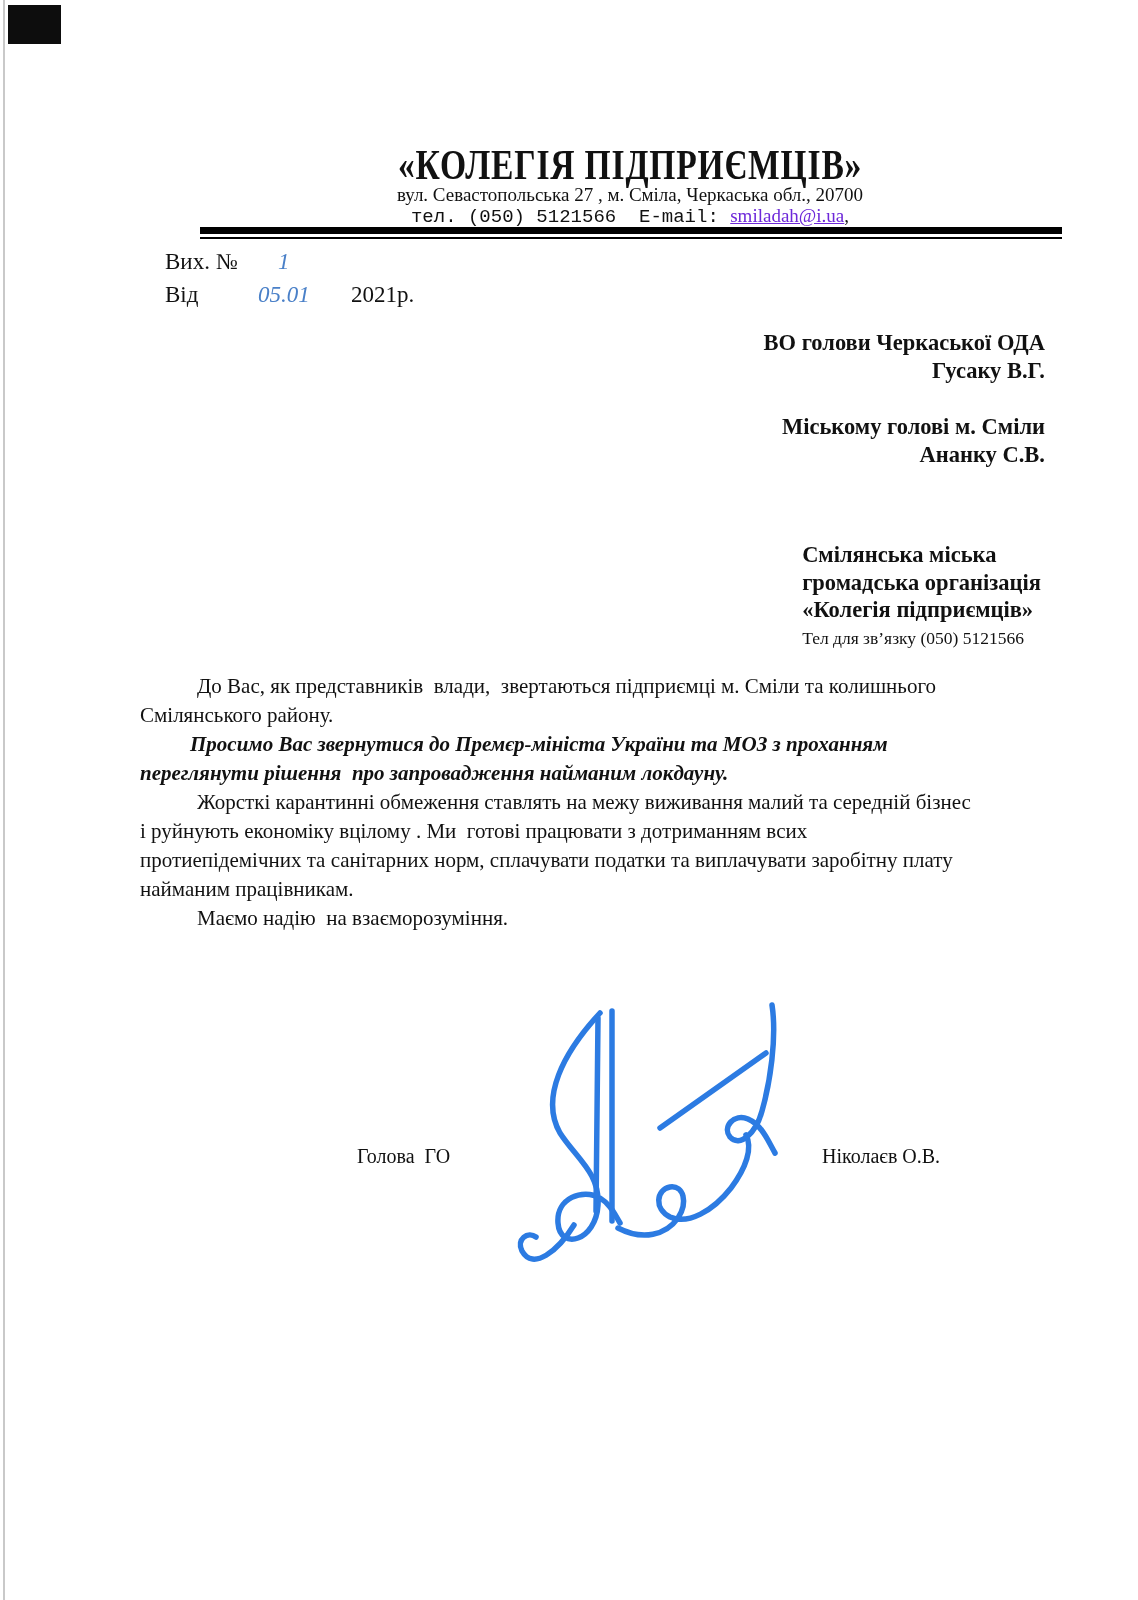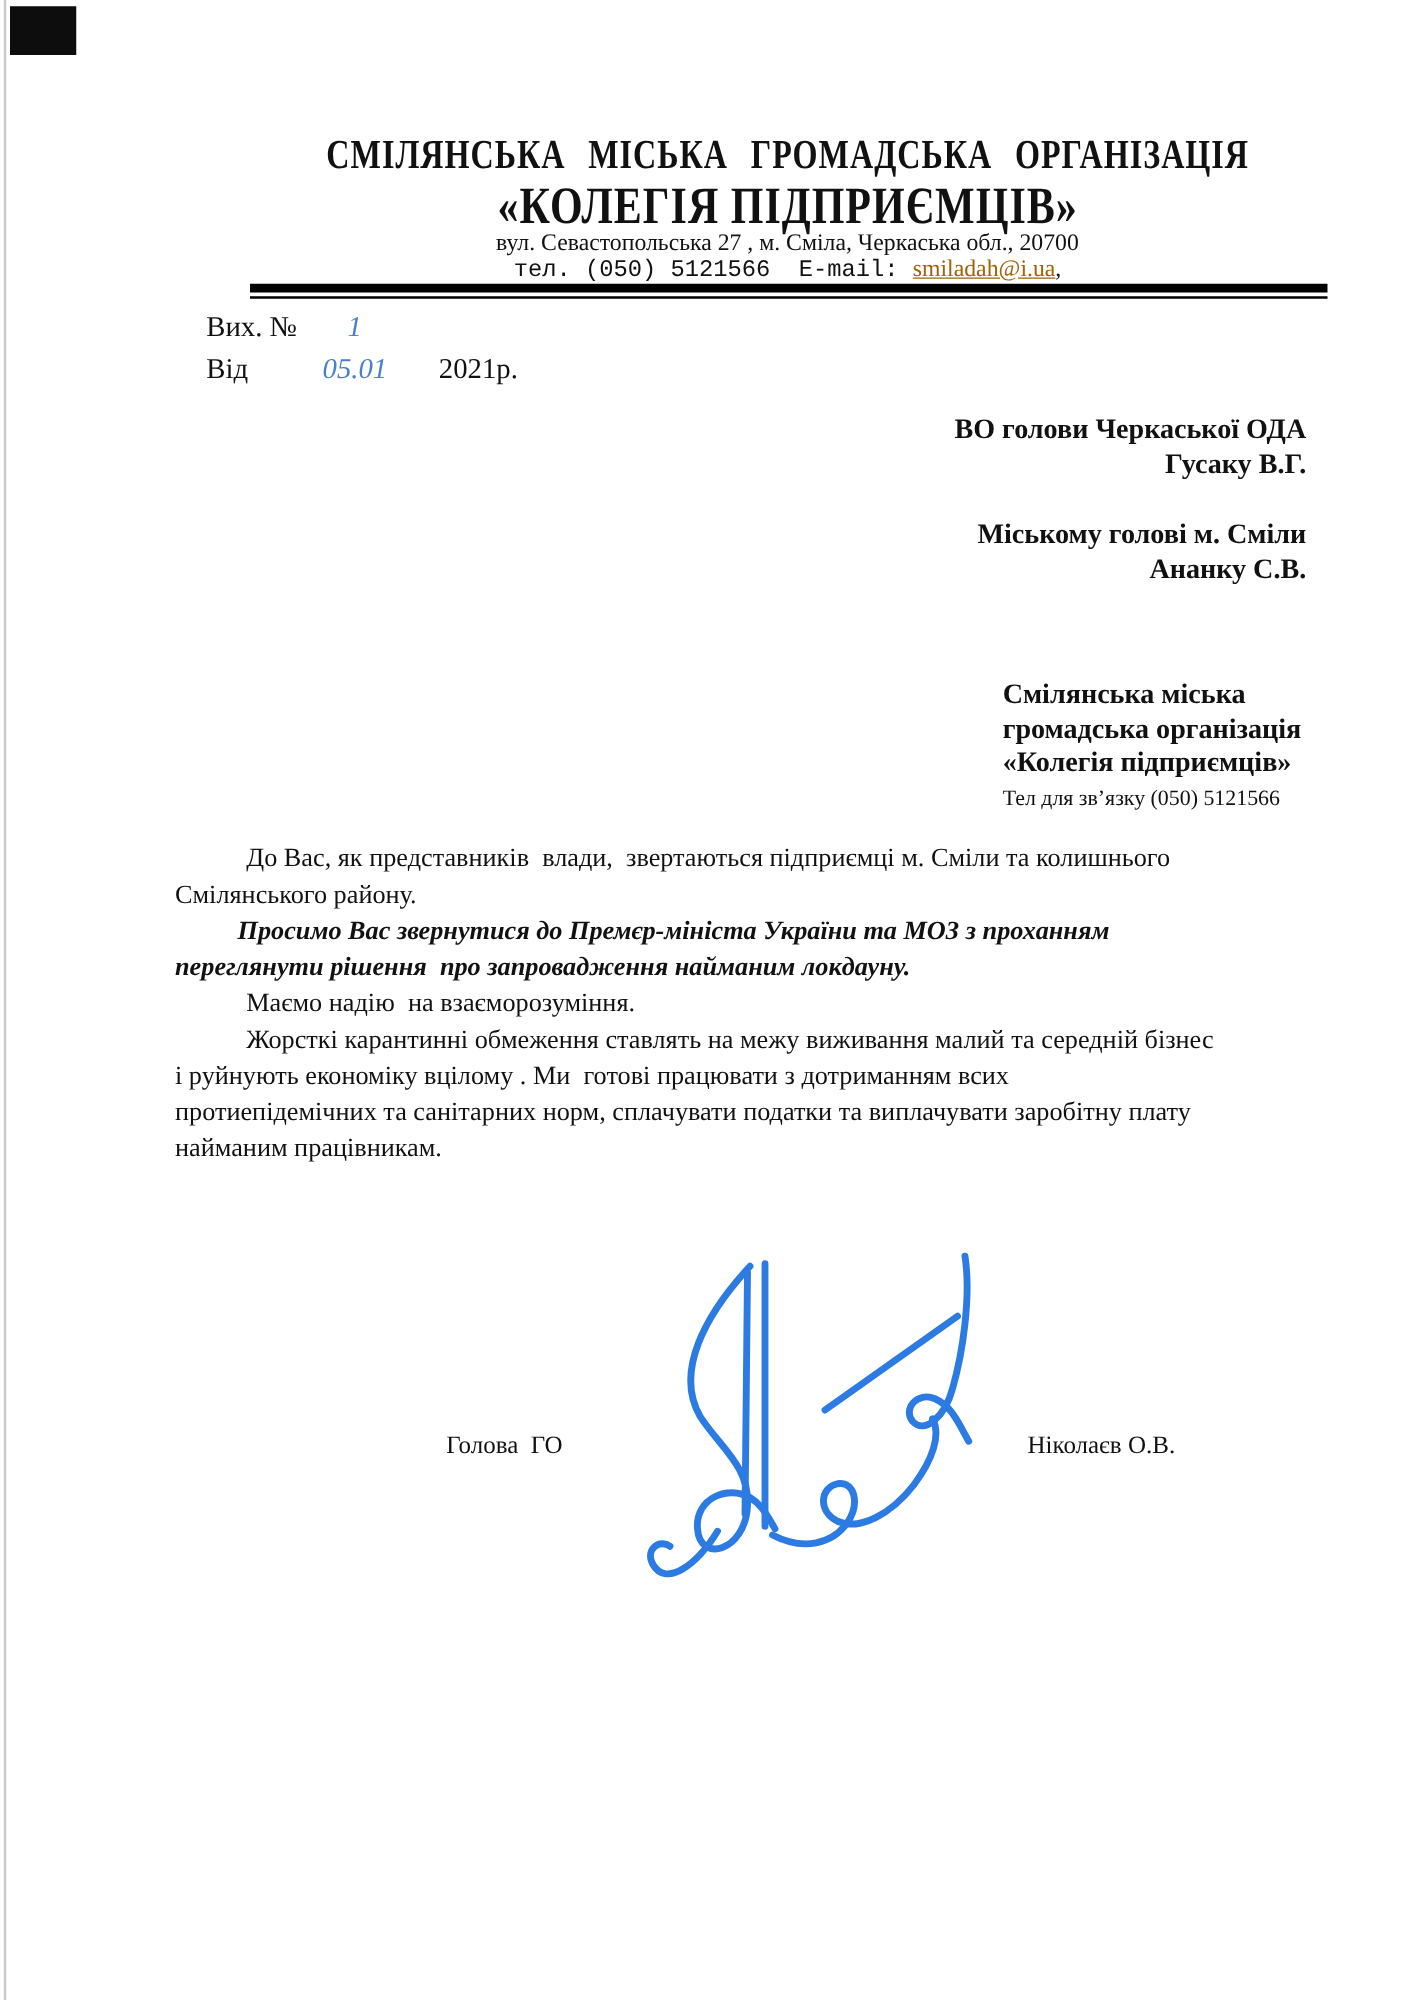--- a/index.html
+++ b/index.html
@@ -12,21 +12,21 @@
 
   
   .hdr{position:absolute;left:122px;right:0;text-align:center;}
   .org1{top:106px;}
   .org1 .cond{display:inline-block;font-weight:bold;font-size:33px;letter-spacing:1px;word-spacing:14px;transform:scaleX(0.78);transform-origin:center;white-space:nowrap;}
   .org2{top:141px;}
   .org2 .cond{display:inline-block;font-weight:bold;font-size:42px;letter-spacing:1px;transform:scaleX(0.80);transform-origin:center;white-space:nowrap;}
   .addr{top:184px;font-size:19px;}
   .phone{top:205px;font-size:19px;}
   .keep-space{white-space:pre;font-family:Liberation Mono, monospace;}
-  .email{color:#a16207;text-decoration:underline;cursor:pointer;}
+  .email{color:#6d28d9;text-decoration:underline;cursor:pointer;}
 
   .rule{position:absolute;left:200px;top:227px;width:862px;}
   .rule .bar{height:7px;background:#000;}
   .rule .thin{height:2px;background:#000;margin-top:3px;}
 
   
   .ref{position:absolute;left:165px;top:249px;width:320px;height:72px;font-size:23px;}
   .ref span{position:absolute;white-space:pre;}
   .ref .r-label1{left:0;top:0;}
   .ref .r-num{left:113px;top:0;}
@@ -55,23 +55,20 @@
   .sig-ink path{fill:none;stroke:#2c7be2;stroke-width:5.5;stroke-linecap:round;stroke-linejoin:round;}
 </style>
 </head>
 <body>
 
 <div class="page">
 
   <div class="corner-mark"></div>
   <div class="edge-line"></div>
 
-  <div class="hdr org1">
-    <span class="cond">СМІЛЯНСЬКА  МІСЬКА  ГРОМАДСЬКА  ОРГАНІЗАЦІЯ</span>
-  </div>
   <div class="hdr org2">
     <span class="cond">«КОЛЕГІЯ ПІДПРИЄМЦІВ»</span>
   </div>
   <div class="hdr addr">вул. Севастопольська 27 , м. Сміла, Черкаська обл., 20700</div>
   <div class="hdr phone">
     <span class="keep-space">тел. (050) 5121566  E-mail: </span><a class="email">smiladah@i.ua</a><span>,</span>
   </div>
 
   <div class="rule">
     <div class="bar"></div>
@@ -97,25 +94,25 @@
 громадська організація
 «Колегія підприємців»</div>
     <div class="s-contact">Тел для зв’язку (050) 5121566</div>
   </div>
 
   <div class="letter-body">
     <p class="para">До Вас, як представників  влади,  звертаються підприємці м. Сміли та колишнього
 Смілянського району.</p>
     <p class="para plea">Просимо Вас звернутися до Премєр-мініста України та МОЗ з проханням
 переглянути рішення  про запровадження найманим локдауну.</p>
-    <p class="para">Маємо надію  на взаєморозуміння.</p>
     <p class="para">Жорсткі карантинні обмеження ставлять на межу виживання малий та середній бізнес
 і руйнують економіку вцілому . Ми  готові працювати з дотриманням всих
 протиепідемічних та санітарних норм, сплачувати податки та виплачувати заробітну плату
 найманим працівникам.</p>
+    <p class="para">Маємо надію  на взаєморозуміння.</p>
   </div>
 
   <div class="sig-title">Голова  ГО</div>
   <div class="sig-name">Ніколаєв О.В.</div>
 
   <svg class="sig-ink" viewBox="0 0 320 300" xmlns="http://www.w3.org/2000/svg">
     <path d="M 112,30 C 75,70 52,115 72,150 C 88,175 112,190 110,222 C 108,258 72,268 70,240 C 68,215 95,205 112,215 C 122,221 126,230 132,240"></path>
     <path d="M 110,35 L 108,228"></path>
     <path d="M 124,28 L 124,238"></path>
     <path d="M 86,242 C 70,268 45,288 34,268 C 28,256 40,248 48,254"></path>

